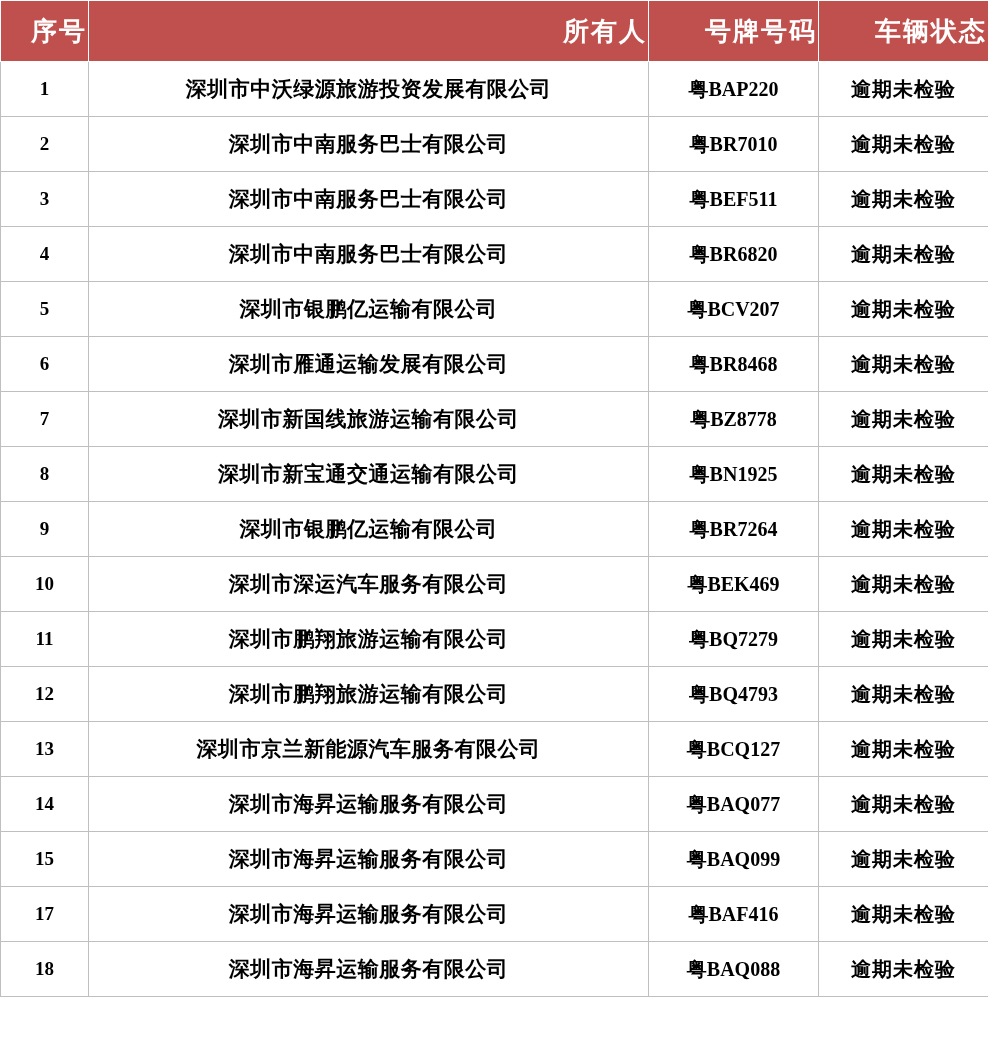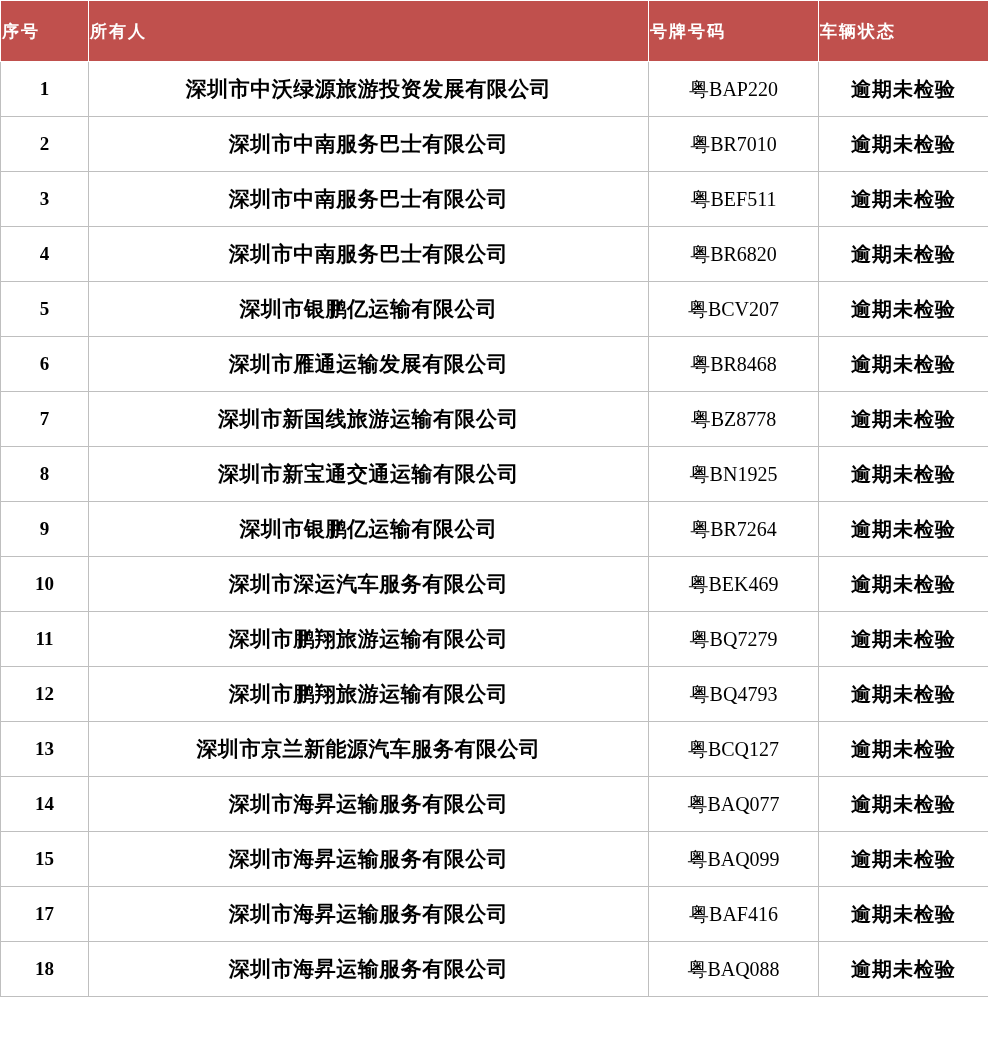--- a/index.html
+++ b/index.html
@@ -19,24 +19,24 @@
   }
   table.vehicle-table col.col-index { width: 88px; }
   table.vehicle-table col.col-owner { width: 560px; }
   table.vehicle-table col.col-plate { width: 170px; }
   table.vehicle-table col.col-status { width: 170px; }
 
   table.vehicle-table th {
     background: #c0504d;
     color: #ffffff;
     font-weight: bold;
-    font-size: 17px;
+    font-size: 26px;
     height: 58px;
     border: 1px solid #ffffff;
-    text-align: left;
+    text-align: right;
     vertical-align: middle;
     letter-spacing: 2px;
   }
   table.vehicle-table td {
     border: 1px solid #bfbfbf;
     height: 52px;
     text-align: center;
     vertical-align: middle;
     font-size: 20px;
     color: #000000;
@@ -45,21 +45,21 @@
   table.vehicle-table td.cell-index {
     font-weight: bold;
     font-size: 19px;
   }
   table.vehicle-table td.cell-owner {
     font-weight: bold;
     font-size: 21px;
     letter-spacing: 0.5px;
   }
   table.vehicle-table td.cell-plate {
-    font-weight: normal;
+    font-weight: bold;
     font-size: 20px;
   }
   table.vehicle-table td.cell-status {
     font-weight: bold;
     font-size: 20px;
     letter-spacing: 1px;
   }
   table.vehicle-table tbody tr:last-child td {
     border-bottom: 1px solid #bfbfbf;
   }

